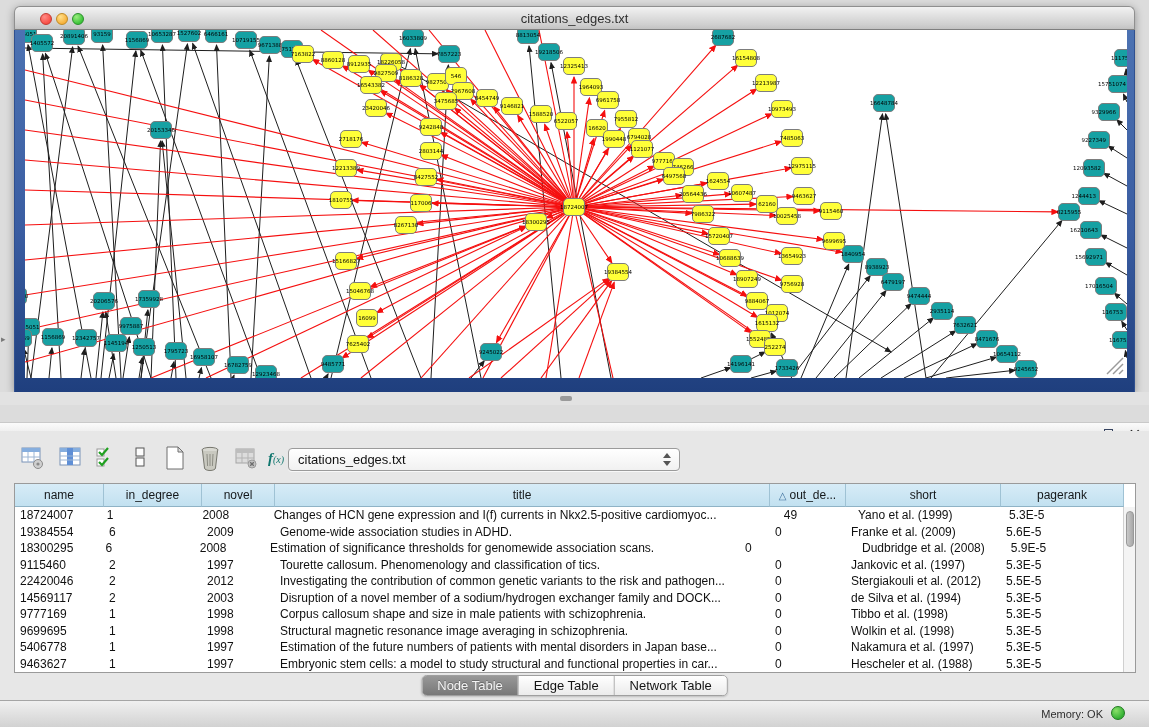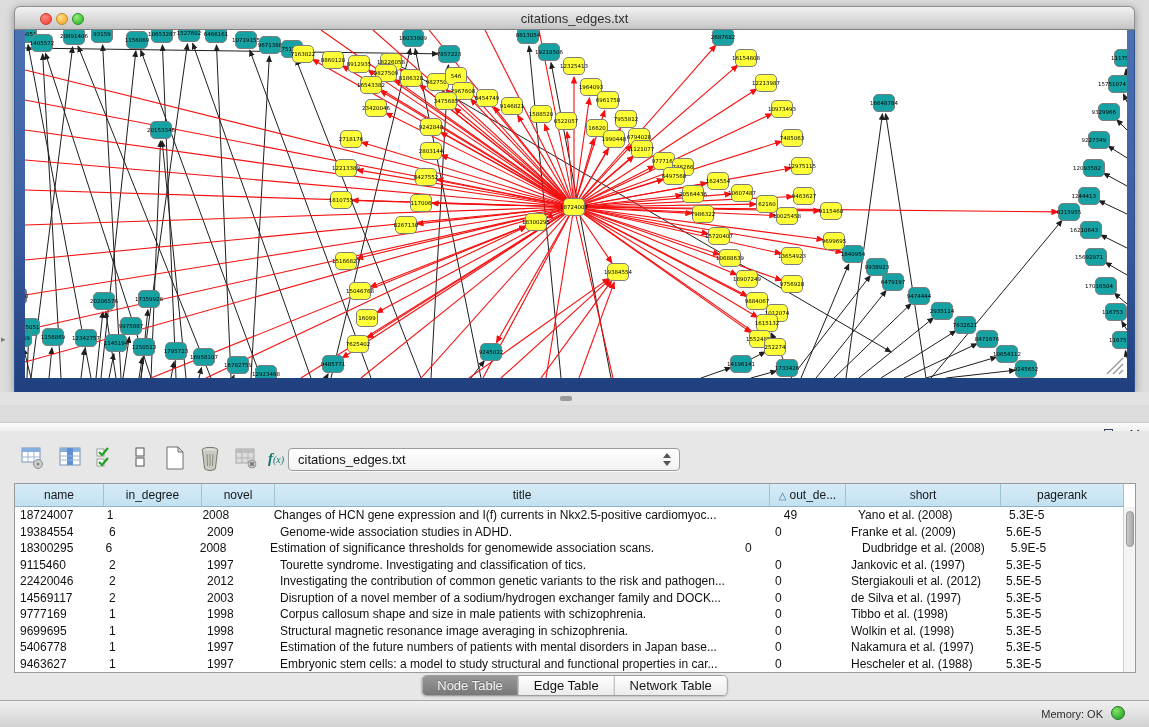--- a/index.html
+++ b/index.html
@@ -848,21 +848,21 @@
           <div class="th" style="width: 155px;">short</div>
           <div class="th" style="width: 123px;">pagerank</div>
         </div>
       <div id="tbody">
           <div class="tr">
             <div class="td" style="width: 89px;">18724007</div>
             <div class="td" style="width: 98px;">1</div>
             <div class="td" style="width: 73px;">2008</div>
             <div class="td" style="width: 495px;">Changes of HCN gene expression and I(f) currents in Nkx2.5-positive cardiomyoc...</div>
             <div class="td" style="width: 76px; margin-left: 28px;">49</div>
-            <div class="td" style="width: 155px;">Yano et al. (2008)</div>
+            <div class="td" style="width: 155px;">Yano et al. (1999)</div>
             <div class="td" style="width: 123px;">5.3E-5</div>
           </div>
           <div class="tr">
             <div class="td" style="width: 89px;">19384554</div>
             <div class="td" style="width: 98px;">6</div>
             <div class="td" style="width: 73px;">2009</div>
             <div class="td" style="width: 495px;">Genome-wide association studies in ADHD.</div>
             <div class="td" style="width: 76px;">0</div>
             <div class="td" style="width: 155px;">Franke et al. (2009)</div>
             <div class="td" style="width: 123px;">5.6E-5</div>
@@ -873,41 +873,41 @@
             <div class="td" style="width: 73px;">2008</div>
             <div class="td" style="width: 495px;">Estimation of significance thresholds for genomewide association scans.</div>
             <div class="td" style="width: 76px;">0</div>
             <div class="td" style="width: 155px; margin-left: 44px;">Dudbridge et al. (2008)</div>
             <div class="td" style="width: 123px;">5.9E-5</div>
           </div>
           <div class="tr">
             <div class="td" style="width: 89px;">9115460</div>
             <div class="td" style="width: 98px;">2</div>
             <div class="td" style="width: 73px;">1997</div>
-            <div class="td" style="width: 495px;">Tourette syndrome. Investigating and classification of tics.</div>
+            <div class="td" style="width: 495px;">Tourette callosum. Phenomenology and classification of tics.</div>
             <div class="td" style="width: 76px;">0</div>
             <div class="td" style="width: 155px;">Jankovic et al. (1997)</div>
             <div class="td" style="width: 123px;">5.3E-5</div>
           </div>
           <div class="tr">
             <div class="td" style="width: 89px;">22420046</div>
             <div class="td" style="width: 98px;">2</div>
             <div class="td" style="width: 73px;">2012</div>
             <div class="td" style="width: 495px;">Investigating the contribution of common genetic variants to the risk and pathogen...</div>
             <div class="td" style="width: 76px;">0</div>
             <div class="td" style="width: 155px;">Stergiakouli et al. (2012)</div>
             <div class="td" style="width: 123px;">5.5E-5</div>
           </div>
           <div class="tr">
             <div class="td" style="width: 89px;">14569117</div>
             <div class="td" style="width: 98px;">2</div>
             <div class="td" style="width: 73px;">2003</div>
             <div class="td" style="width: 495px;">Disruption of a novel member of a sodium/hydrogen exchanger family and DOCK...</div>
             <div class="td" style="width: 76px;">0</div>
-            <div class="td" style="width: 155px;">de Silva et al. (1997)</div>
+            <div class="td" style="width: 155px;">de Silva et al. (1994)</div>
             <div class="td" style="width: 123px;">5.3E-5</div>
           </div>
           <div class="tr">
             <div class="td" style="width: 89px;">9777169</div>
             <div class="td" style="width: 98px;">1</div>
             <div class="td" style="width: 73px;">1998</div>
             <div class="td" style="width: 495px;">Corpus callosum shape and size in male patients with schizophrenia.</div>
             <div class="td" style="width: 76px;">0</div>
             <div class="td" style="width: 155px;">Tibbo et al. (1998)</div>
             <div class="td" style="width: 123px;">5.3E-5</div>

